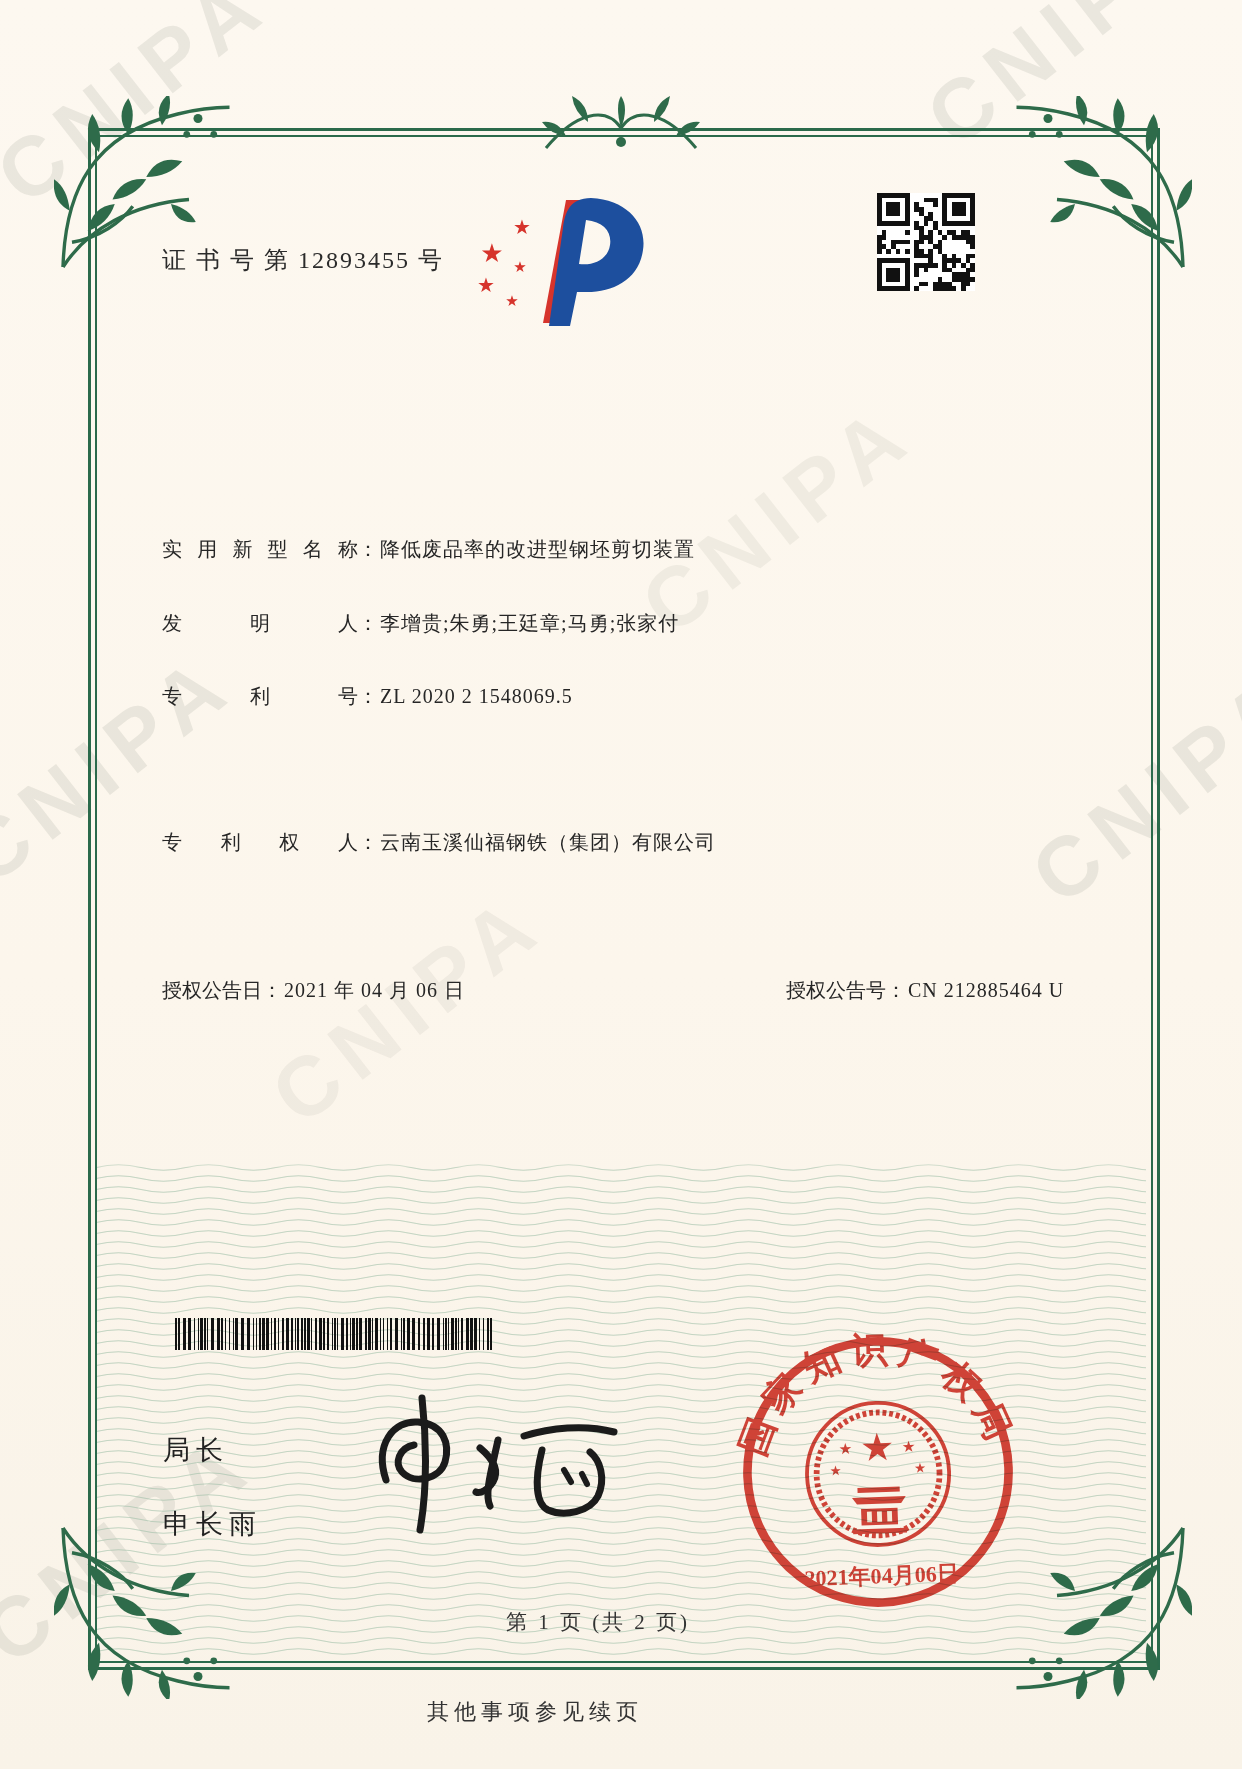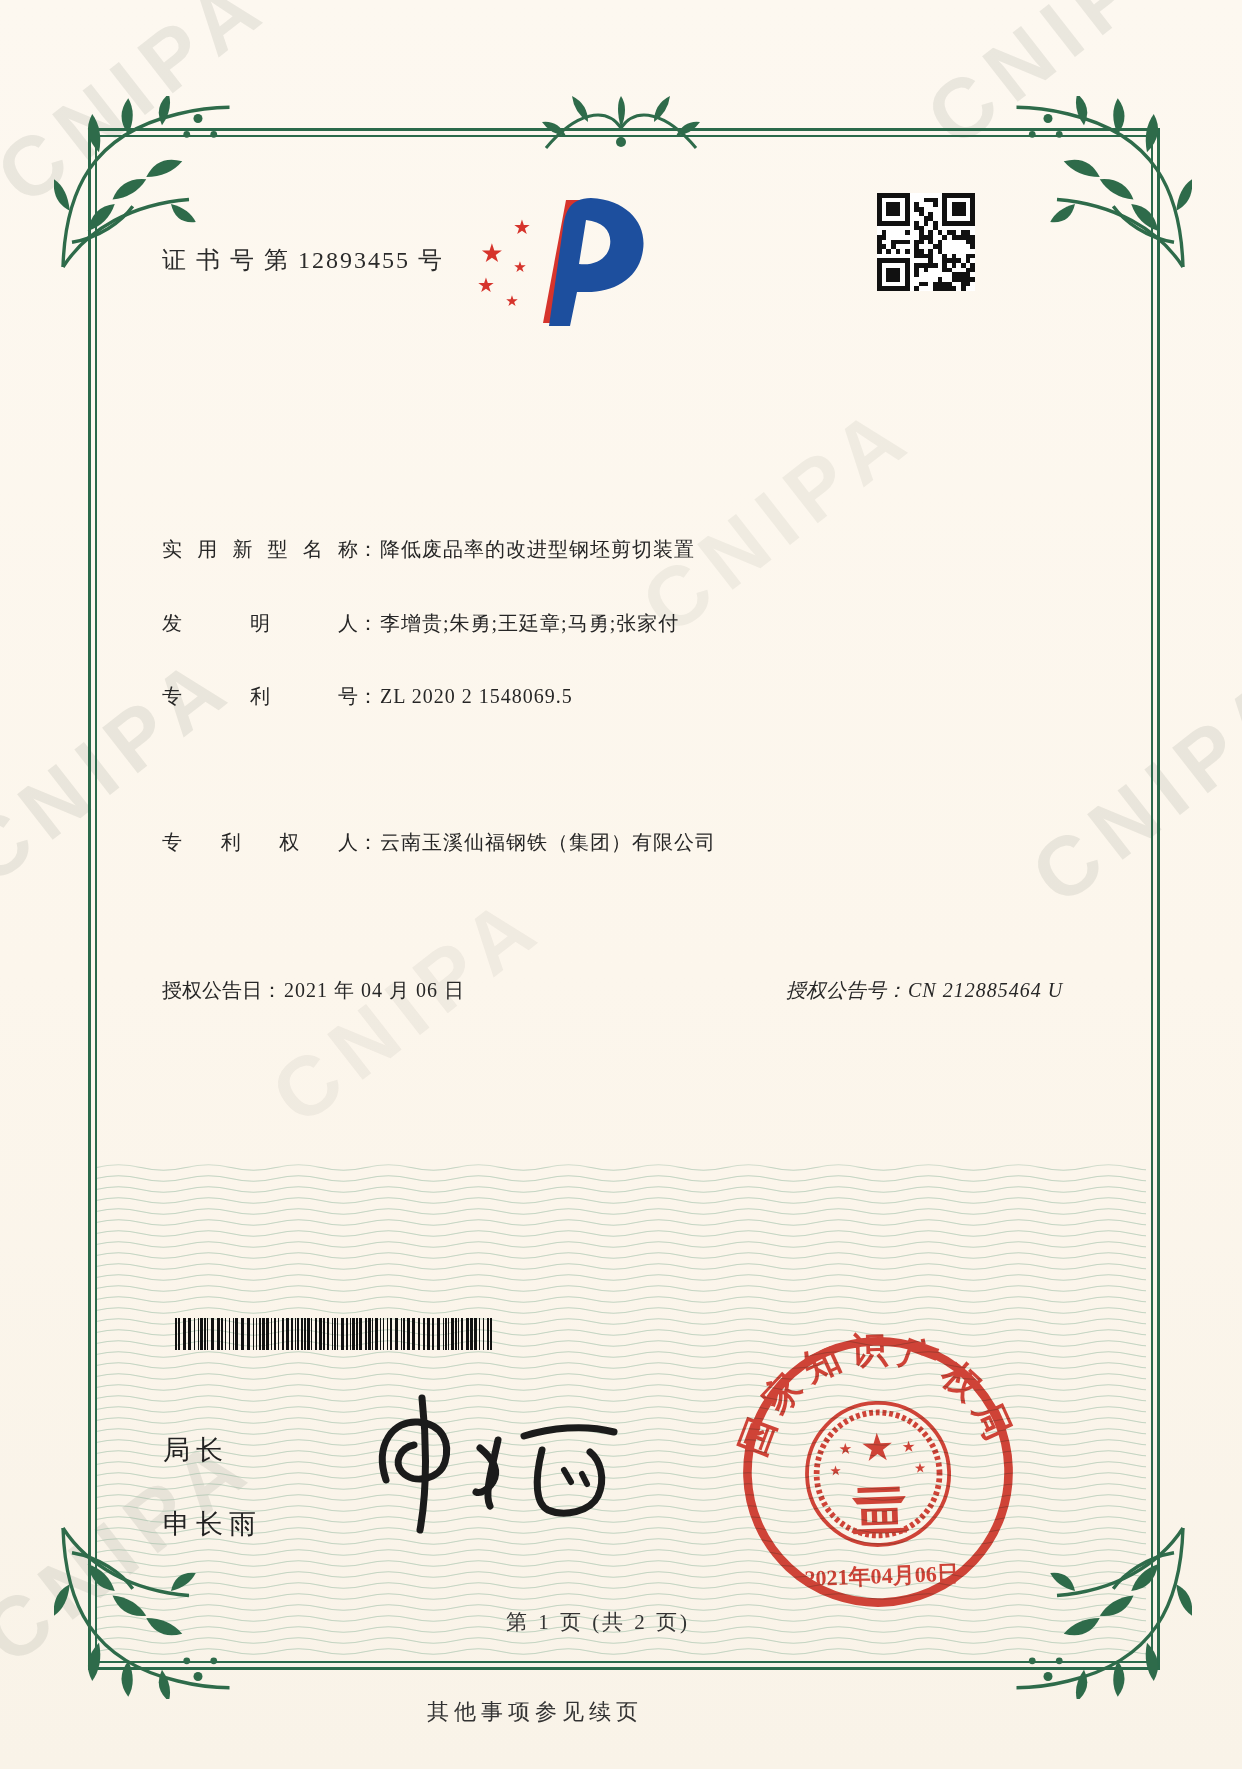--- a/index.html
+++ b/index.html
@@ -39,21 +39,21 @@
     font-size:55px;font-weight:700;color:#161616;letter-spacing:11px;z-index:2;
   }
   
   .field{position:absolute;left:162px;font-size:20px;color:#262626;white-space:nowrap;z-index:2;}
   .flabel{display:inline-block;width:196px;text-align:justify;text-align-last:justify;-moz-text-align-last:justify;vertical-align:bottom;}
   .colon{margin:0 2px 0 0;}
   .fvalue{letter-spacing:1px;}
   #row-name{top:536px;} #row-inventor{top:610px;} #row-patno{top:683px;}
   #row-appdate{top:756px;} #row-patentee{top:829px;} #row-address{top:902px;}
   #row-grant{top:977px;}
-  .grant-right{position:absolute;left:624px;top:0;font-style:italic;}
+  .grant-right{position:absolute;left:624px;top:0;}
   
   .bodytext{
     position:absolute;left:150px;top:1033px;width:946px;z-index:2;
     font-size:23px;line-height:36px;color:#262626;text-align:justify;letter-spacing:.5px;
   }
   .bodytext p{margin:0;text-indent:2em;}
   
   .barcode{position:absolute;left:175px;top:1318px;width:318px;height:32px;z-index:2;}
   .signer-title{position:absolute;left:163px;top:1432px;font-size:27px;color:#222;letter-spacing:6px;z-index:2;}
   .signer-name{position:absolute;left:163px;top:1488px;font-size:27px;color:#222;letter-spacing:6px;z-index:2;margin-top:18px;}

